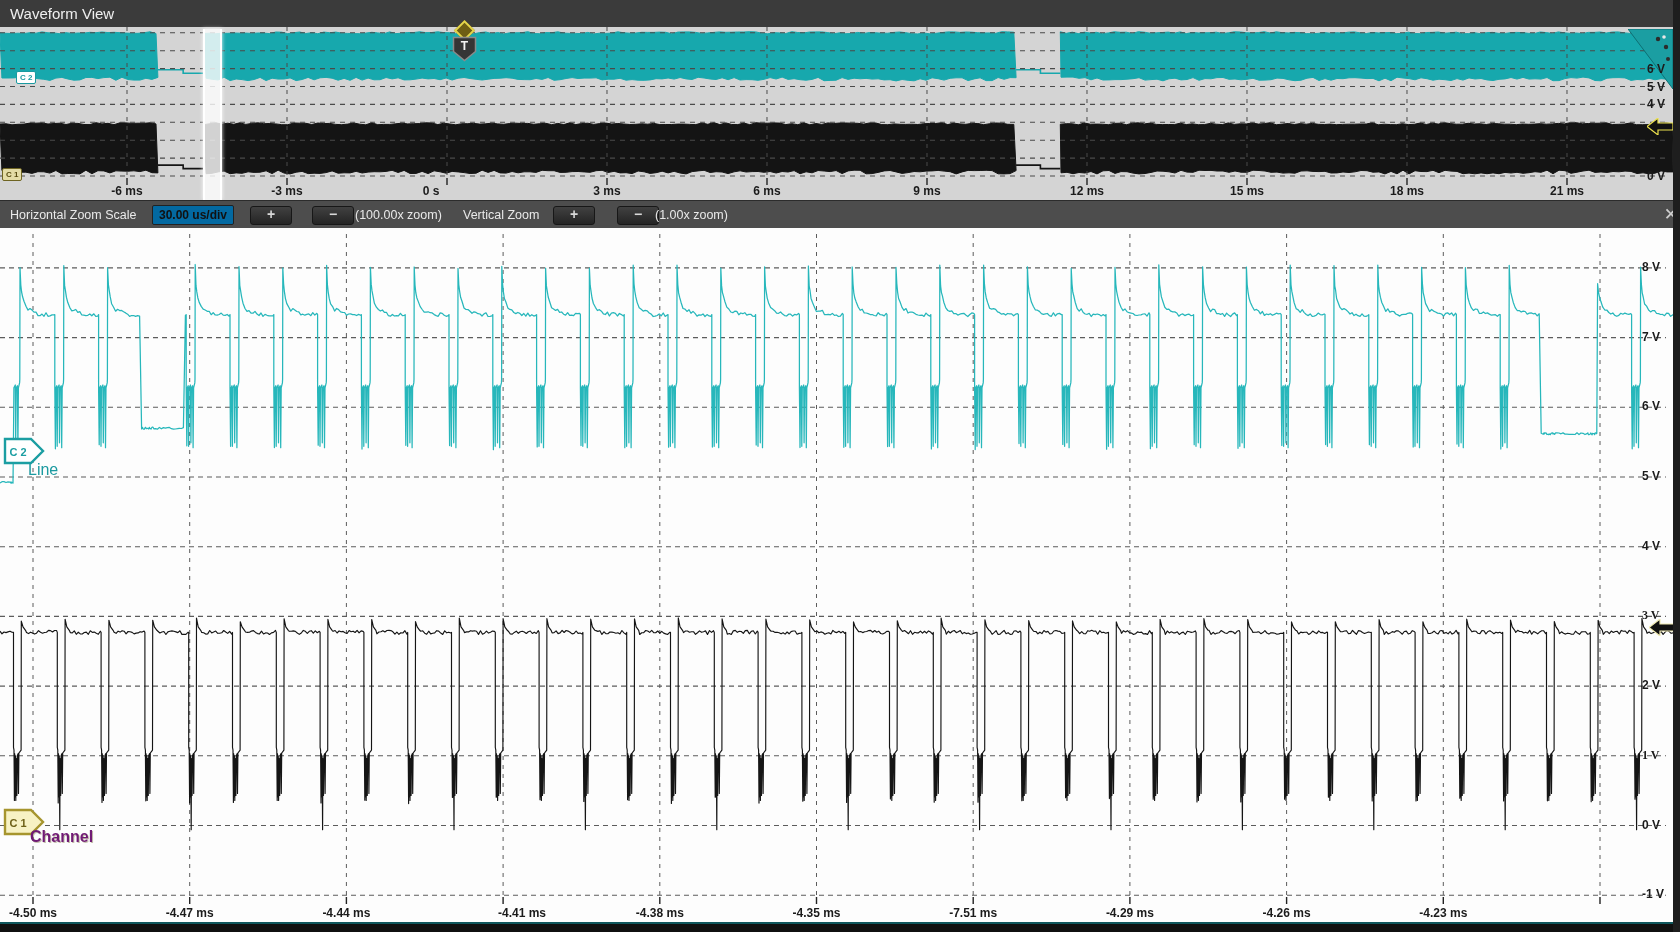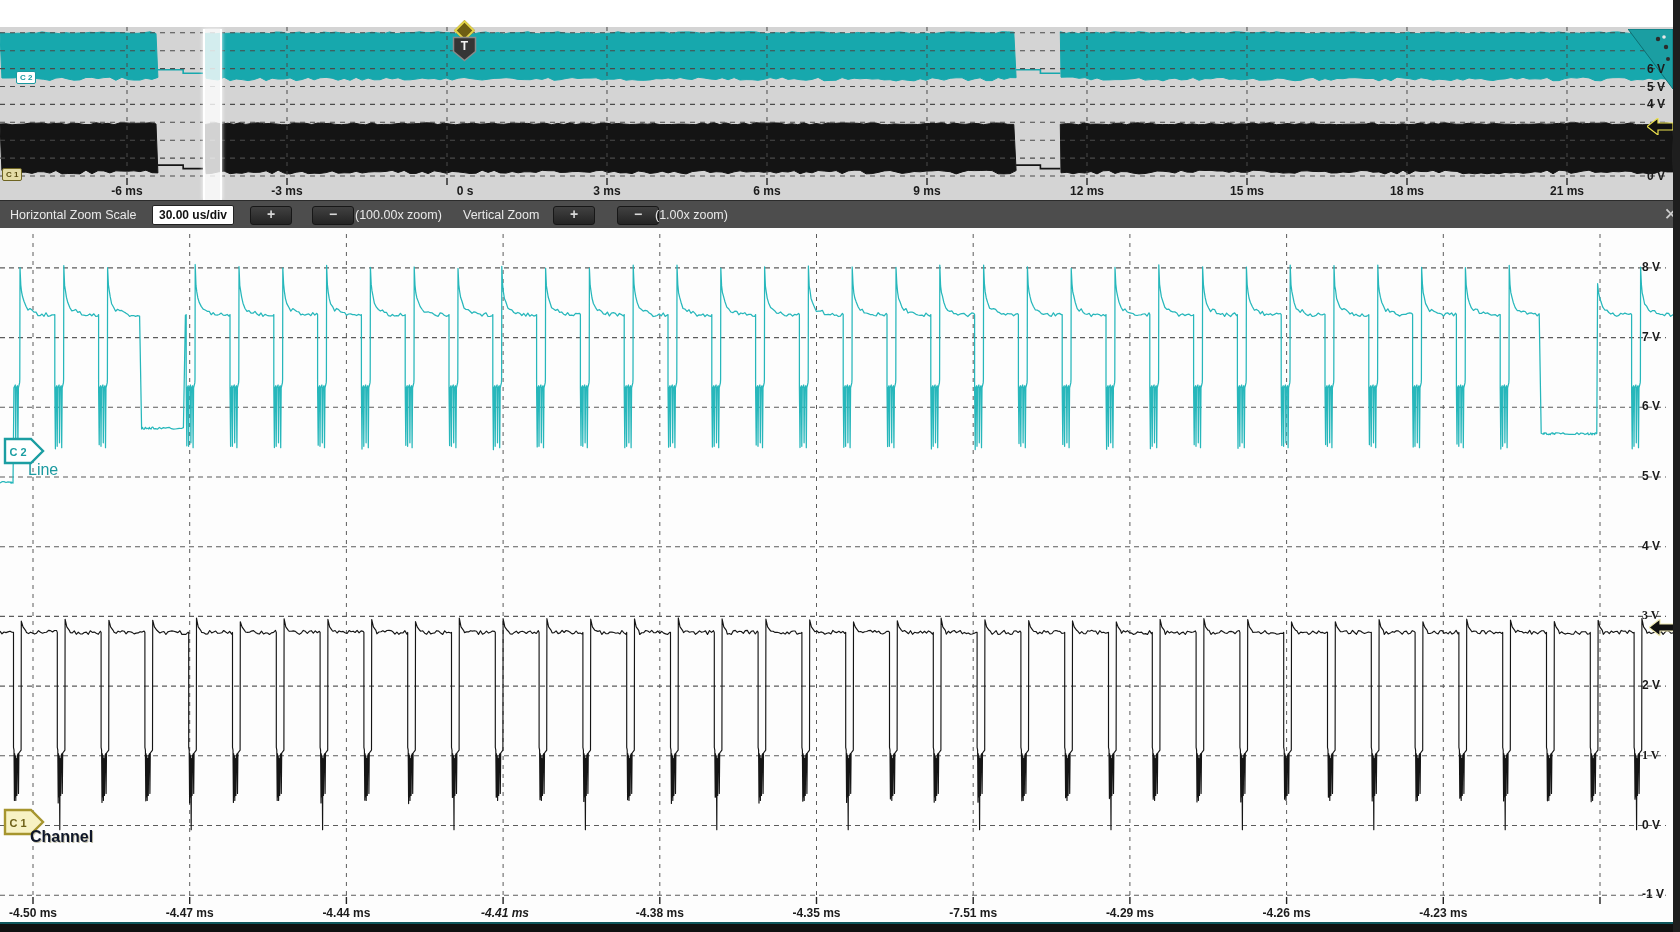--- a/index.html
+++ b/index.html
@@ -21,42 +21,45 @@
   .trig-marker{position:absolute;left:452px;top:9px;width:25px;height:26px;}
   .trig-diamond{position:absolute;left:457px;top:-4px;width:11px;height:11px;background:#6e5e14;
                 border:2px solid #e3d44a;transform:rotate(45deg);}
   .vlabel{position:absolute;font:700 12px "Liberation Sans",sans-serif;color:#1b1b1b;white-space:nowrap;}
   .xlabel{position:absolute;width:90px;text-align:center;font:700 12px "Liberation Sans",sans-serif;color:#1b1b1b;}
   
   .zoombar{position:absolute;left:0;top:200px;width:1680px;height:28px;background:#4d4d4d;
            border-top:1px solid #2c2c2c;border-bottom:1px solid #262626;padding-left:12px;}
   .zoombar .txt{position:absolute;top:0;line-height:28px;font-size:12.5px;color:#e9e9e9;white-space:nowrap;}
   .scale-input{position:absolute;left:152px;top:4px;width:80px;height:18px;border:1px solid #222;
-               border-radius:2px;background:#ffffff;color:#111;font:700 12px "Liberation Sans",sans-serif;
+               border-radius:2px;background:#0369a1;color:#111;font:700 12px "Liberation Sans",sans-serif;
                text-align:center;padding:0;}
   .tb-btn{position:absolute;top:5px;width:40px;height:17px;border-radius:3px;border:1px solid #171717;
           background:linear-gradient(#414141,#242424);color:#d9d9d9;text-align:center;
           font:700 14px/15px "Liberation Sans",sans-serif;cursor:pointer;}
   .close-x{position:absolute;right:14px;top:0;line-height:28px;font-size:17px;color:#cfcfcf;cursor:pointer;}
   
   .mainview{position:absolute;left:0;top:228px;width:1680px;height:694px;background:#fdfdfd;}
   .mainview svg{position:absolute;left:0;top:0;}
   .ch-badge{position:absolute;}
   .ch-name{position:absolute;font:400 16px "Liberation Sans",sans-serif;}
   .ch-name.line{left:28px;top:233px;color:#1b9aa0;}
-  .ch-name.channel{left:30px;top:600px;color:#0f172a;font-weight:700;text-shadow:1px 1px 0 rgba(90,80,20,.35);}
+  .ch-name.channel{left:30px;top:600px;color:#701a75;font-weight:700;text-shadow:1px 1px 0 rgba(90,80,20,.35);}
   .bottombar{position:absolute;left:0;top:922px;width:1680px;height:10px;background:#101010;
              border-top:2px solid #0e565c;}
   .right-strip{position:absolute;left:1673px;top:0;width:7px;height:932px;background:#1e1e1e;}
 </style>
 </head>
 <body>
 
 <div class="screen">
 
+  <div class="titlebar">
+    <div class="t">Waveform View</div>
+  </div>
 
   <div class="overview">
     <svg id="ov-svg" width="1673" height="173">
         <rect x="0" y="0" width="1673" height="173" fill="#d4d4d4"></rect>
         <path d="M0.0,5.9 L6.0,6.3 L12.0,6.5 L18.0,6.2 L24.0,6.5 L30.0,5.7 L36.0,6.2 L42.0,4.9 L48.0,5.8 L54.0,5.9 L60.0,6.8 L66.0,5.7 L72.0,6.4 L78.0,6.0 L84.0,6.1 L90.0,5.3 L96.0,5.7 L102.0,5.0 L108.0,5.6 L114.0,5.3 L120.0,5.7 L126.0,6.1 L132.0,6.3 L138.0,6.3 L144.0,5.7 L150.0,4.8 L156.0,6.5 L157.9,50.4 L151.9,52.4 L145.9,51.3 L139.9,53.1 L133.9,53.1 L127.9,52.5 L121.9,50.3 L115.9,53.3 L109.9,50.2 L103.9,50.6 L97.9,51.6 L91.9,50.4 L85.9,50.5 L79.9,52.9 L73.9,53.2 L67.9,52.0 L61.9,50.4 L55.9,51.1 L49.9,53.4 L43.9,52.3 L37.9,51.7 L31.9,50.5 L25.9,52.2 L19.9,50.1 L13.9,50.9 L7.9,51.0 L1.9,51.0 Z" fill="#17a8ad" stroke="#17a8ad" stroke-width="1"></path>
         <path d="M203.8,6.5 L209.8,6.2 L215.8,6.7 L221.8,6.2 L227.8,6.3 L233.8,6.0 L239.8,6.2 L245.8,6.1 L251.8,6.4 L257.8,6.0 L263.8,6.1 L269.8,6.6 L275.8,5.0 L281.8,5.2 L287.8,6.7 L293.8,5.7 L299.8,5.0 L305.8,6.5 L311.8,5.7 L317.8,6.7 L323.8,5.1 L329.8,5.7 L335.8,5.1 L341.8,6.2 L347.8,6.4 L353.8,6.6 L359.8,6.7 L365.8,6.1 L371.8,5.3 L377.8,5.9 L383.8,6.7 L389.8,4.9 L395.8,6.6 L401.8,6.2 L407.8,5.5 L413.8,5.5 L419.8,4.8 L425.8,5.6 L431.8,5.5 L437.8,4.8 L443.8,5.6 L449.8,5.7 L455.8,6.7 L461.8,6.6 L467.8,6.8 L473.8,6.8 L479.8,5.6 L485.8,5.0 L491.8,6.6 L497.8,5.5 L503.8,6.9 L509.8,5.8 L515.8,5.8 L521.8,5.7 L527.8,4.7 L533.8,6.5 L539.8,6.7 L545.8,5.6 L551.8,5.7 L557.8,4.8 L563.8,6.1 L569.8,6.4 L575.8,6.4 L581.8,6.6 L587.8,5.4 L593.8,6.9 L599.8,6.2 L605.8,6.4 L611.8,6.1 L617.8,4.8 L623.8,5.8 L629.8,6.2 L635.8,6.0 L641.8,5.3 L647.8,5.4 L653.8,5.4 L659.8,5.1 L665.8,5.3 L671.8,6.8 L677.8,5.1 L683.8,4.9 L689.8,4.9 L695.8,5.4 L701.8,6.4 L707.8,5.9 L713.8,5.4 L719.8,4.9 L725.8,5.3 L731.8,5.2 L737.8,5.0 L743.8,5.0 L749.8,4.7 L755.8,4.9 L761.8,6.2 L767.8,6.8 L773.8,5.7 L779.8,5.9 L785.8,6.5 L791.8,4.7 L797.8,5.5 L803.8,5.9 L809.8,5.0 L815.8,4.9 L821.8,4.9 L827.8,5.6 L833.8,6.7 L839.8,5.8 L845.8,6.7 L851.8,6.5 L857.8,5.4 L863.8,6.4 L869.8,5.5 L875.8,5.8 L881.8,6.2 L887.8,6.2 L893.8,5.4 L899.8,5.0 L905.8,5.7 L911.8,6.7 L917.8,6.9 L923.8,6.0 L929.8,6.8 L935.8,6.3 L941.8,5.6 L947.8,4.9 L953.8,4.9 L959.8,5.4 L965.8,5.0 L971.8,5.2 L977.8,5.7 L983.8,6.0 L989.8,5.9 L995.8,6.3 L1001.8,4.7 L1007.8,4.9 L1013.8,5.2 L1016.1,50.7 L1010.1,50.6 L1004.1,52.3 L998.1,50.5 L992.1,53.6 L986.1,53.6 L980.1,50.8 L974.1,51.9 L968.1,53.6 L962.1,50.8 L956.1,50.8 L950.1,51.3 L944.1,53.1 L938.1,51.7 L932.1,50.8 L926.1,53.2 L920.1,51.8 L914.1,53.8 L908.1,53.3 L902.1,52.5 L896.1,53.9 L890.1,52.7 L884.1,52.9 L878.1,51.8 L872.1,52.1 L866.1,51.4 L860.1,51.8 L854.1,51.2 L848.1,52.4 L842.1,50.6 L836.1,53.2 L830.1,53.4 L824.1,53.7 L818.1,50.4 L812.1,52.4 L806.1,53.2 L800.1,52.7 L794.1,51.7 L788.1,52.4 L782.1,50.1 L776.1,52.0 L770.1,50.6 L764.1,52.3 L758.1,53.3 L752.1,52.7 L746.1,52.6 L740.1,53.0 L734.1,50.6 L728.1,52.7 L722.1,50.8 L716.1,52.5 L710.1,52.0 L704.1,51.0 L698.1,50.3 L692.1,52.5 L686.1,51.9 L680.1,50.5 L674.1,52.1 L668.1,51.0 L662.1,51.9 L656.1,51.7 L650.1,52.9 L644.1,53.3 L638.1,53.2 L632.1,52.6 L626.1,53.2 L620.1,51.3 L614.1,52.2 L608.1,52.2 L602.1,52.9 L596.1,50.8 L590.1,51.1 L584.1,51.1 L578.1,51.5 L572.1,50.6 L566.1,51.5 L560.1,52.7 L554.1,53.3 L548.1,50.5 L542.1,52.4 L536.1,51.5 L530.1,52.7 L524.1,52.6 L518.1,52.4 L512.1,51.2 L506.1,50.7 L500.1,51.2 L494.1,51.4 L488.1,52.2 L482.1,53.0 L476.1,52.3 L470.1,51.5 L464.1,50.5 L458.1,51.2 L452.1,53.0 L446.1,51.0 L440.1,52.7 L434.1,51.5 L428.1,51.9 L422.1,51.1 L416.1,52.1 L410.1,52.8 L404.1,52.9 L398.1,50.8 L392.1,51.9 L386.1,50.5 L380.1,52.7 L374.1,52.8 L368.1,51.1 L362.1,53.1 L356.1,50.4 L350.1,53.3 L344.1,51.4 L338.1,53.2 L332.1,51.2 L326.1,50.4 L320.1,50.8 L314.1,52.8 L308.1,50.4 L302.1,52.5 L296.1,53.6 L290.1,50.9 L284.1,52.0 L278.1,52.1 L272.1,51.2 L266.1,53.6 L260.1,50.4 L254.1,52.5 L248.1,53.6 L242.1,52.6 L236.1,52.0 L230.1,53.6 L224.1,50.2 L218.1,53.0 L212.1,52.3 L206.1,51.2 Z" fill="#17a8ad" stroke="#17a8ad" stroke-width="1"></path>
         <path d="M1060.3,4.8 L1066.3,6.3 L1072.3,5.2 L1078.3,6.6 L1084.3,5.2 L1090.3,6.0 L1096.3,5.3 L1102.3,6.7 L1108.3,5.9 L1114.3,4.8 L1120.3,5.3 L1126.3,5.2 L1132.3,6.5 L1138.3,4.7 L1144.3,5.2 L1150.3,6.2 L1156.3,5.8 L1162.3,5.5 L1168.3,5.1 L1174.3,6.2 L1180.3,4.9 L1186.3,6.6 L1192.3,5.5 L1198.3,5.9 L1204.3,5.8 L1210.3,5.7 L1216.3,5.2 L1222.3,6.5 L1228.3,5.8 L1234.3,4.8 L1240.3,5.0 L1246.3,5.7 L1252.3,6.0 L1258.3,5.6 L1264.3,4.7 L1270.3,6.1 L1276.3,4.8 L1282.3,5.7 L1288.3,5.9 L1294.3,5.4 L1300.3,5.7 L1306.3,6.6 L1312.3,6.7 L1318.3,6.3 L1324.3,5.6 L1330.3,6.2 L1336.3,5.7 L1342.3,6.1 L1348.3,5.2 L1354.3,4.9 L1360.3,5.9 L1366.3,6.5 L1372.3,5.5 L1378.3,5.9 L1384.3,5.7 L1390.3,5.5 L1396.3,6.6 L1402.3,6.4 L1408.3,5.2 L1414.3,6.4 L1420.3,6.7 L1426.3,5.5 L1432.3,5.4 L1438.3,5.0 L1444.3,6.2 L1450.3,5.8 L1456.3,5.2 L1462.3,6.7 L1468.3,6.6 L1474.3,5.7 L1480.3,6.7 L1486.3,5.7 L1492.3,5.4 L1498.3,6.3 L1504.3,6.5 L1510.3,5.7 L1516.3,5.4 L1522.3,5.6 L1528.3,6.3 L1534.3,6.5 L1540.3,5.0 L1546.3,5.6 L1552.3,6.5 L1558.3,4.9 L1564.3,5.8 L1570.3,6.4 L1576.3,6.0 L1582.3,6.6 L1588.3,5.4 L1594.3,5.4 L1600.3,5.0 L1606.3,6.0 L1612.3,5.0 L1618.3,4.9 L1624.3,5.9 L1630.3,6.4 L1636.3,4.8 L1642.3,6.2 L1648.3,6.6 L1654.3,6.6 L1660.3,6.4 L1666.3,4.7 L1672.3,5.3 L1673.0,51.5 L1667.0,52.2 L1661.0,51.7 L1655.0,52.8 L1649.0,51.2 L1643.0,52.8 L1637.0,52.5 L1631.0,53.4 L1625.0,50.9 L1619.0,50.6 L1613.0,50.7 L1607.0,51.2 L1601.0,53.8 L1595.0,53.5 L1589.0,50.9 L1583.0,50.1 L1577.0,51.1 L1571.0,50.6 L1565.0,51.6 L1559.0,53.6 L1553.0,53.7 L1547.0,50.5 L1541.0,52.1 L1535.0,51.8 L1529.0,52.1 L1523.0,50.4 L1517.0,52.1 L1511.0,50.5 L1505.0,51.9 L1499.0,52.3 L1493.0,53.5 L1487.0,52.9 L1481.0,51.5 L1475.0,52.0 L1469.0,50.9 L1463.0,53.1 L1457.0,51.6 L1451.0,53.5 L1445.0,52.7 L1439.0,52.2 L1433.0,53.2 L1427.0,51.7 L1421.0,50.8 L1415.0,52.8 L1409.0,51.6 L1403.0,51.0 L1397.0,50.2 L1391.0,53.7 L1385.0,51.2 L1379.0,53.8 L1373.0,51.4 L1367.0,51.6 L1361.0,51.1 L1355.0,50.7 L1349.0,50.8 L1343.0,51.7 L1337.0,51.5 L1331.0,53.2 L1325.0,51.6 L1319.0,53.5 L1313.0,50.4 L1307.0,51.2 L1301.0,53.2 L1295.0,53.7 L1289.0,52.8 L1283.0,51.4 L1277.0,51.1 L1271.0,52.7 L1265.0,53.1 L1259.0,53.2 L1253.0,51.3 L1247.0,52.3 L1241.0,52.8 L1235.0,52.0 L1229.0,52.3 L1223.0,50.5 L1217.0,50.6 L1211.0,51.8 L1205.0,51.6 L1199.0,53.3 L1193.0,50.6 L1187.0,52.5 L1181.0,52.9 L1175.0,51.2 L1169.0,51.8 L1163.0,53.8 L1157.0,52.2 L1151.0,52.6 L1145.0,53.1 L1139.0,50.7 L1133.0,51.7 L1127.0,52.2 L1121.0,52.6 L1115.0,52.6 L1109.0,52.9 L1103.0,53.0 L1097.0,51.0 L1091.0,52.8 L1085.0,50.6 L1079.0,51.3 L1073.0,50.1 L1067.0,50.1 L1061.0,50.2 Z" fill="#17a8ad" stroke="#17a8ad" stroke-width="1"></path>
         <path d="M157.93514,42.748000000000005 H183.161649 V46.248000000000005 H203.80152000000004" fill="none" stroke="#17a8ad" stroke-width="1.6"></path>
         <path d="M1016.0631099999999,42.748000000000005 H1040.4096244999998 V46.248000000000005 H1060.3294999999998" fill="none" stroke="#17a8ad" stroke-width="1.6"></path>
         <path d="M0.0,97.0 L6.0,96.8 L12.0,97.8 L18.0,97.3 L24.0,97.1 L30.0,96.1 L36.0,96.2 L42.0,95.9 L48.0,97.0 L54.0,96.5 L60.0,96.2 L66.0,97.5 L72.0,96.3 L78.0,96.4 L84.0,97.5 L90.0,97.6 L96.0,95.7 L102.0,96.9 L108.0,96.3 L114.0,97.7 L120.0,95.8 L126.0,95.9 L132.0,96.4 L138.0,96.2 L144.0,96.3 L150.0,95.8 L156.0,96.9 L157.9,145.9 L151.9,145.7 L145.9,143.2 L139.9,144.6 L133.9,143.8 L127.9,144.2 L121.9,144.1 L115.9,143.8 L109.9,145.9 L103.9,143.9 L97.9,143.7 L91.9,146.7 L85.9,143.2 L79.9,146.9 L73.9,146.6 L67.9,146.5 L61.9,146.9 L55.9,143.5 L49.9,146.1 L43.9,144.8 L37.9,144.7 L31.9,146.4 L25.9,145.2 L19.9,145.2 L13.9,144.2 L7.9,143.2 L1.9,143.4 Z" fill="#141414" stroke="#141414" stroke-width="1"></path>
@@ -116,21 +119,21 @@
     </svg>
     <div id="ov-ylabels">
         <div class="vlabel" style="left: 1647px; top: 34.6px;">6 V</div>
         <div class="vlabel" style="left: 1647px; top: 52.5px;">5 V</div>
         <div class="vlabel" style="left: 1647px; top: 70.4px;">4 V</div>
         <div class="vlabel" style="left: 1647px; top: 142px;">0 V</div>
       </div>
     <div id="ov-xlabels">
         <div class="xlabel" style="left: 82.002px; top: 157px;">-6 ms</div>
         <div class="xlabel" style="left: 242.001px; top: 157px;">-3 ms</div>
-        <div class="xlabel" style="left: 420px; top: 157px;">0 s</div>
+        <div class="xlabel" style="left: 386px; top: 157px;">0 s</div>
         <div class="xlabel" style="left: 561.999px; top: 157px;">3 ms</div>
         <div class="xlabel" style="left: 721.998px; top: 157px;">6 ms</div>
         <div class="xlabel" style="left: 881.997px; top: 157px;">9 ms</div>
         <div class="xlabel" style="left: 1042px; top: 157px;">12 ms</div>
         <div class="xlabel" style="left: 1201.99px; top: 157px;">15 ms</div>
         <div class="xlabel" style="left: 1361.99px; top: 157px;">18 ms</div>
         <div class="xlabel" style="left: 1521.99px; top: 157px;">21 ms</div>
       </div>
   </div>
 
@@ -210,21 +213,21 @@
         <div class="vlabel" style="left: 1642px; top: 380.4px; font-family: Liberation Serif, serif;">3 V</div>
         <div class="vlabel" style="left: 1642px; top: 450.1px;">2 V</div>
         <div class="vlabel" style="left: 1642px; top: 519.8px; font-family: Liberation Serif, serif;">1 V</div>
         <div class="vlabel" style="left: 1642px; top: 589.5px;">0 V</div>
         <div class="vlabel" style="left: 1642px; top: 659.2px;">-1 V</div>
       </div>
     <div id="main-xlabels">
         <div class="xlabel" style="left: -12px; top: 678px;">-4.50 ms</div>
         <div class="xlabel" style="left: 144.7px; top: 678px;">-4.47 ms</div>
         <div class="xlabel" style="left: 301.4px; top: 678px;">-4.44 ms</div>
-        <div class="xlabel" style="left: 460px; top: 678px; font-style: italic;">-4.41 ms</div>
+        <div class="xlabel" style="left: 477px; top: 678px;">-4.41 ms</div>
         <div class="xlabel" style="left: 614.8px; top: 678px;">-4.38 ms</div>
         <div class="xlabel" style="left: 771.5px; top: 678px;">-4.35 ms</div>
         <div class="xlabel" style="left: 928.199px; top: 678px;">-7.51 ms</div>
         <div class="xlabel" style="left: 1084.9px; top: 678px;">-4.29 ms</div>
         <div class="xlabel" style="left: 1241.6px; top: 678px;">-4.26 ms</div>
         <div class="xlabel" style="left: 1398.3px; top: 678px;">-4.23 ms</div>
       </div>
   </div>
 
   <div class="bottombar"></div>

